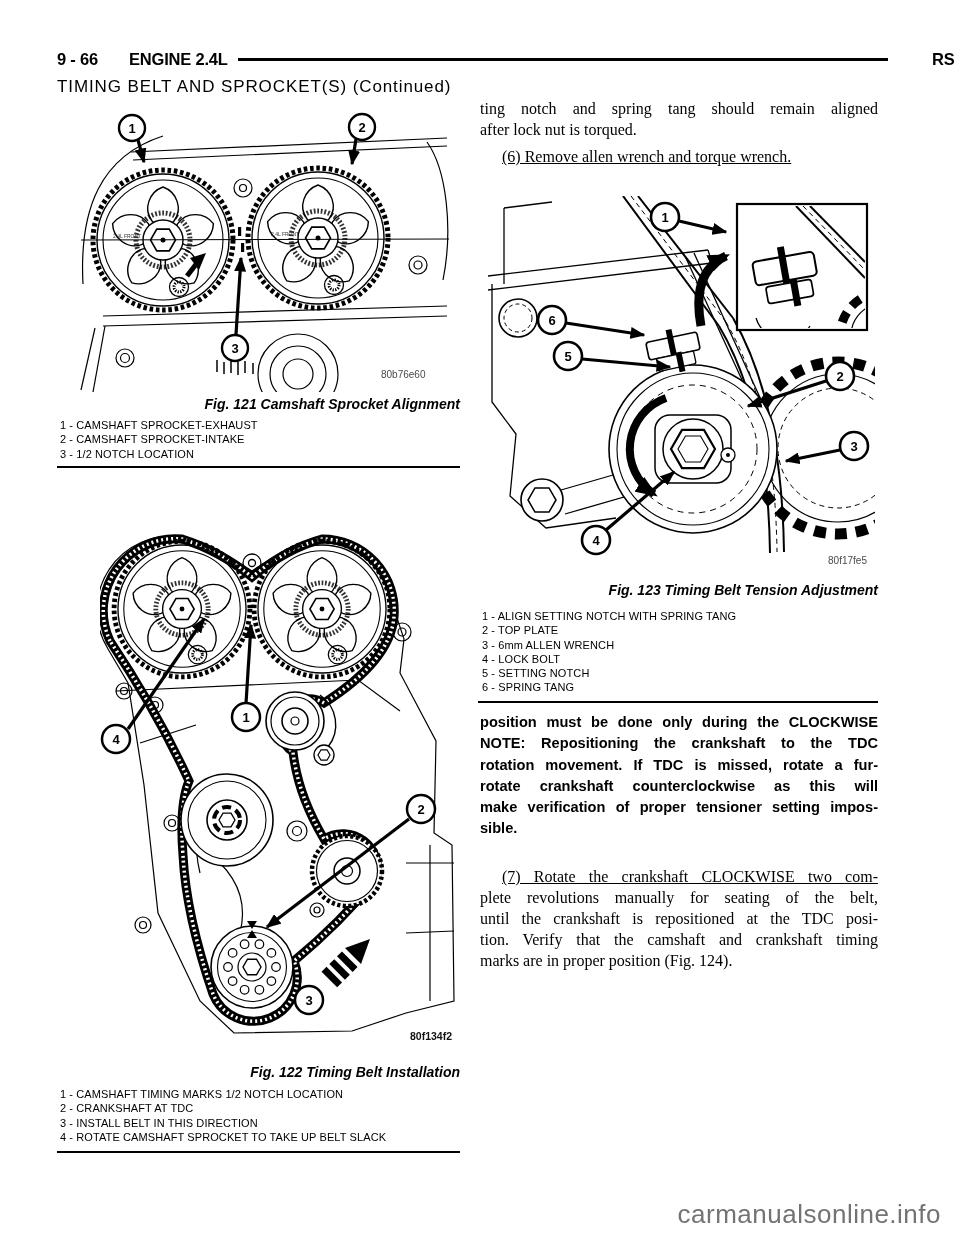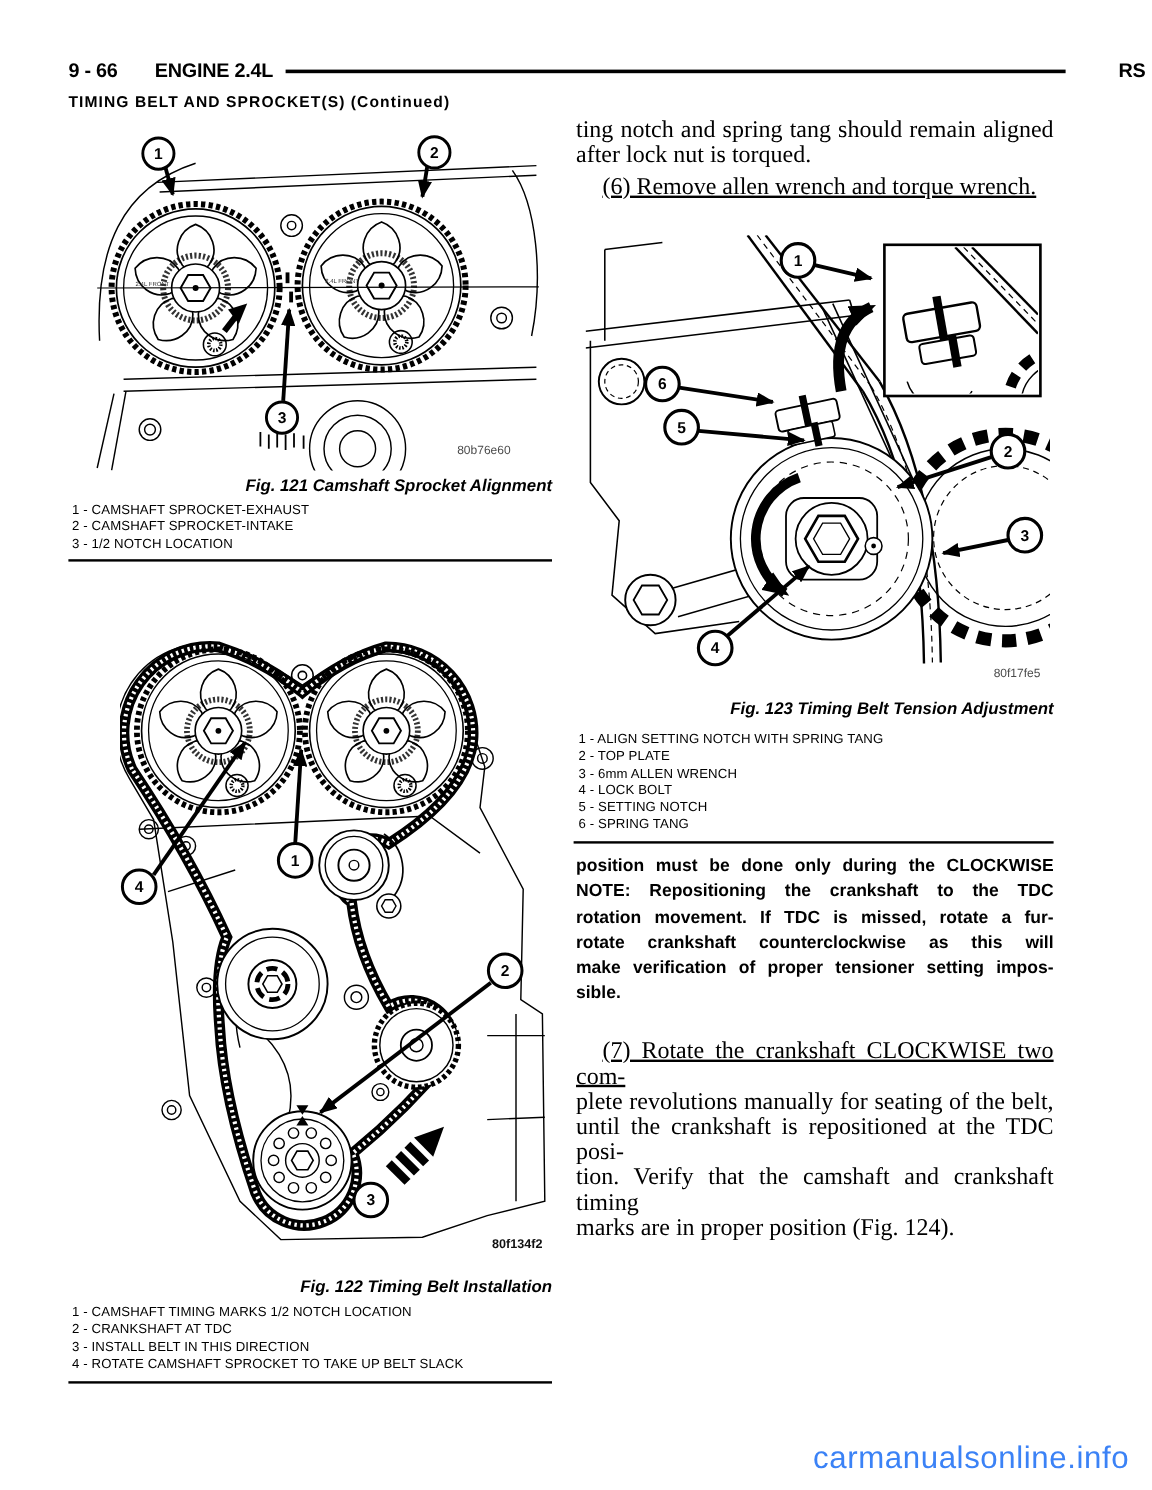--- a/index.html
+++ b/index.html
@@ -1,30 +1,30 @@
 <!DOCTYPE html>
 <html><head>
 <meta charset="utf-8">
 <style>
   html,body{margin:0;padding:0;background:#e8e8e8;}
   #page{position:relative;width:960px;height:1242px;background:#ffffff;overflow:hidden;
         font-family:"Liberation Sans",sans-serif;color:#000;}
   .abs{position:absolute;}
   .hdr{font-weight:bold;font-size:16.5px;letter-spacing:-0.2px;white-space:nowrap;}
-  .pagetitle{font-weight:bold;font-size:13px;letter-spacing:0.9px;white-space:nowrap;}
+  .pagetitle{font-weight:normal;font-size:17px;letter-spacing:0.9px;white-space:nowrap;}
   .rule{position:absolute;background:#000;}
   .caption{position:absolute;font-style:italic;font-weight:bold;font-size:14px;text-align:right;}
   .legend{position:absolute;font-size:11px;line-height:14.3px;letter-spacing:0.1px;white-space:nowrap;}
-  .serifp{position:absolute;font-family:"Liberation Serif",serif;font-size:20px;line-height:21px;}
+  .serifp{position:absolute;font-family:"Liberation Serif",serif;font-size:16px;line-height:21px;}
   .notep{position:absolute;font-family:"Liberation Sans",sans-serif;font-weight:bold;
          font-size:14.6px;line-height:21.3px;}
   .ln{min-height:1em;}
   .jl{text-align:justify;text-align-last:justify;}
   .if .ln:first-child{text-indent:22px;text-decoration:underline;}
-  .wm{position:absolute;font-size:26px;color:#3b82f6;letter-spacing:0.5px;white-space:nowrap;}
+  .wm{position:absolute;font-size:26px;color:#737373;letter-spacing:0.5px;white-space:nowrap;}
   svg{display:block;}
   .co{font-family:"Liberation Sans",sans-serif;font-weight:bold;font-size:13px;text-anchor:middle;fill:#000;}
   .figcode{font-family:"Liberation Sans",sans-serif;font-size:10px;fill:#4a4a4a;}
   .figcodeb{font-family:"Liberation Sans",sans-serif;font-size:10.5px;font-weight:bold;fill:#111;}
   .engrave{font-family:"Liberation Sans",sans-serif;font-size:5px;fill:#333;}
 </style>
 </head>
 <body>
 
 <div id="page">

